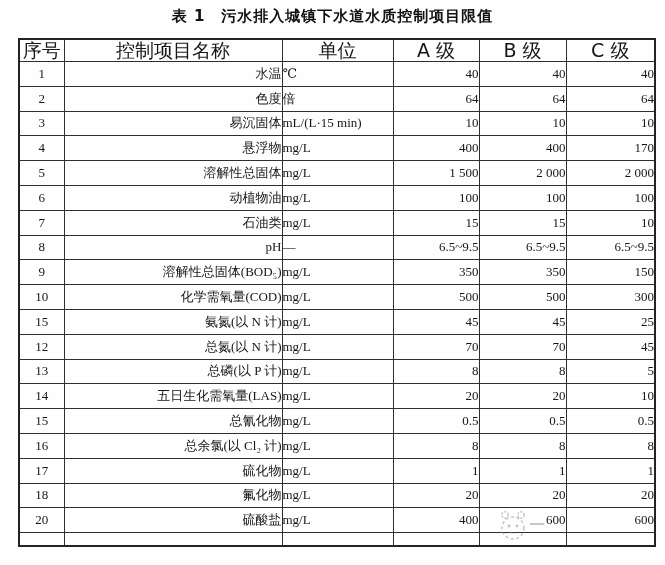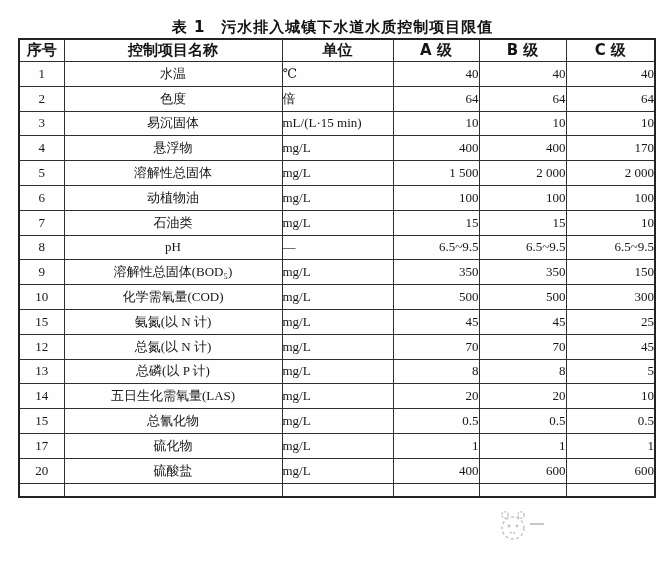--- a/index.html
+++ b/index.html
@@ -12,21 +12,21 @@
     background: #fefefe;
     color: #141414;
     font-family: "Liberation Serif", "DejaVu Serif", serif;
   }
   .doc-title {
     text-align: center;
     font-family: "DejaVu Sans", "Liberation Sans", sans-serif;
     font-weight: bold;
     font-size: 15px;
     letter-spacing: 1px;
-    padding-top: 18px;
+    padding-top: 7px;
     color: #111;
   }
   .table-wrap {
     position: absolute;
     left: 18px;
     top: 38px;
     width: 636px;
   }
   table.limits {
     border-collapse: collapse;
@@ -40,27 +40,27 @@
     padding: 0;
     white-space: nowrap;
     overflow: hidden;
     font-size: 13px;
     line-height: 1.1;
     color: #161616;
   }
   table.limits th {
     height: 21px;
     text-align: center;
-    font-weight: bold;
+    font-weight: normal;
     font-family: "DejaVu Sans", "Liberation Sans", sans-serif;
-    font-size: 15px;
+    font-size: 19px;
   }
   table.limits td { height: 23.8px; }
   td.c-no   { text-align: center; }
-  td.c-name { text-align: center; padding-left: 9px; margin-top: 20px; }
+  td.c-name { text-align: right; padding-left: 9px; margin-top: 20px; }
   td.c-unit { text-align: left; padding-left: 9px; }
   td.c-a, td.c-b, td.c-c { text-align: right; padding-left: 10px; }
   tr.partial-row td { height: 12px; }
   .watermark {
     position: absolute;
     left: 496px;
     top: 504px;
     display: flex;
     align-items: center;
     pointer-events: none;
@@ -221,26 +221,42 @@
   </tr>
         <tr class="data-row">
     <td class="c-no">15</td>
     <td class="c-name">总氰化物</td>
     <td class="c-unit">mg/L</td>
     <td class="c-a">0.5</td>
     <td class="c-b">0.5</td>
     <td class="c-c">0.5</td>
   </tr>
         <tr class="data-row">
+    <td class="c-no">16</td>
+    <td class="c-name">总余氯(以 Cl₂ 计)</td>
+    <td class="c-unit">mg/L</td>
+    <td class="c-a">8</td>
+    <td class="c-b">8</td>
+    <td class="c-c">8</td>
+  </tr>
+        <tr class="data-row">
     <td class="c-no">17</td>
     <td class="c-name">硫化物</td>
     <td class="c-unit">mg/L</td>
     <td class="c-a">1</td>
     <td class="c-b">1</td>
     <td class="c-c">1</td>
+  </tr>
+        <tr class="data-row">
+    <td class="c-no">18</td>
+    <td class="c-name">氟化物</td>
+    <td class="c-unit">mg/L</td>
+    <td class="c-a">20</td>
+    <td class="c-b">20</td>
+    <td class="c-c">20</td>
   </tr>
         <tr class="data-row">
     <td class="c-no">20</td>
     <td class="c-name">硫酸盐</td>
     <td class="c-unit">mg/L</td>
     <td class="c-a">400</td>
     <td class="c-b">600</td>
     <td class="c-c">600</td>
   </tr>
         <tr class="partial-row">

